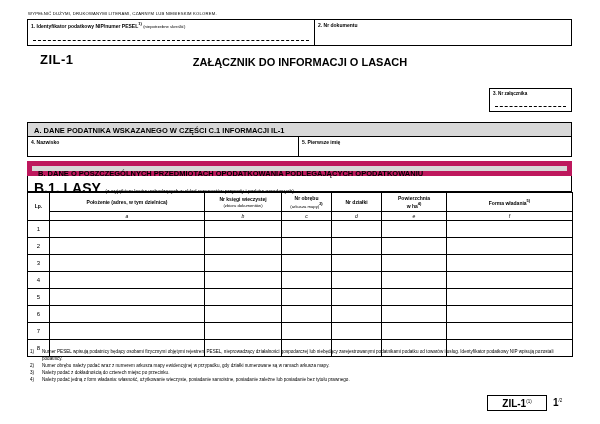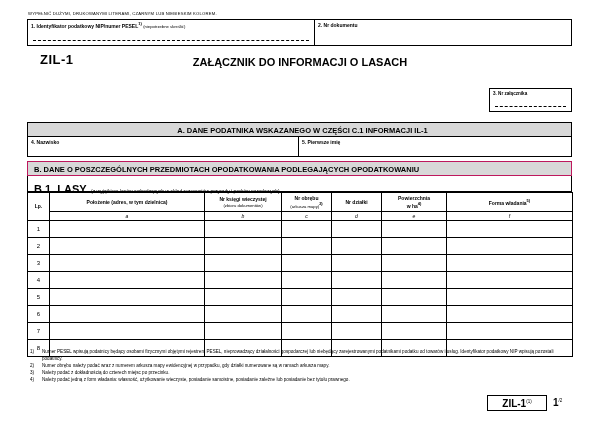--- a/index.html
+++ b/index.html
@@ -110,21 +110,20 @@
     left: 27px;
     top: 122px;
     width: 545px;
     height: 15px;
     border: 1px solid #000;
     box-sizing: border-box;
     background: #d8d8d8;
     font-size: 7.5px;
     font-weight: bold;
     padding: 3px 0 0 6px;
-    text-align: center;
   }
   .boxA-left {
     position: absolute;
     left: 27px;
     top: 137px;
     width: 272px;
     height: 20px;
     border: 1px solid #000;
     border-top: none;
     box-sizing: border-box;
@@ -140,40 +139,40 @@
     border-left: none;
     box-sizing: border-box;
   }
   
   .sectionB-hdr {
     position: absolute;
     left: 27px;
     top: 161px;
     width: 545px;
     height: 15px;
-    border: 1px solid #be185d;
+    border: 5px solid #be185d;
     box-sizing: border-box;
     background: #d8d8d8;
     font-size: 7.5px;
     font-weight: bold;
     padding: 3px 0 0 6px;
   }
   .b1-row {
     position: absolute;
     left: 27px;
     top: 176px;
     width: 545px;
     height: 16px;
     border: 1px solid #000;
     border-top: none;
     box-sizing: border-box;
     padding: 3px 0 0 6px;
   }
   .b1-row .b1label {
-    font-size: 11px;
+    font-size: 14px;
     font-weight: bold;
   }
   .b1-row .b1note {
     font-size: 5px;
     font-weight: normal;
   }
   
   table.grid {
     position: absolute;
     left: 27px;

